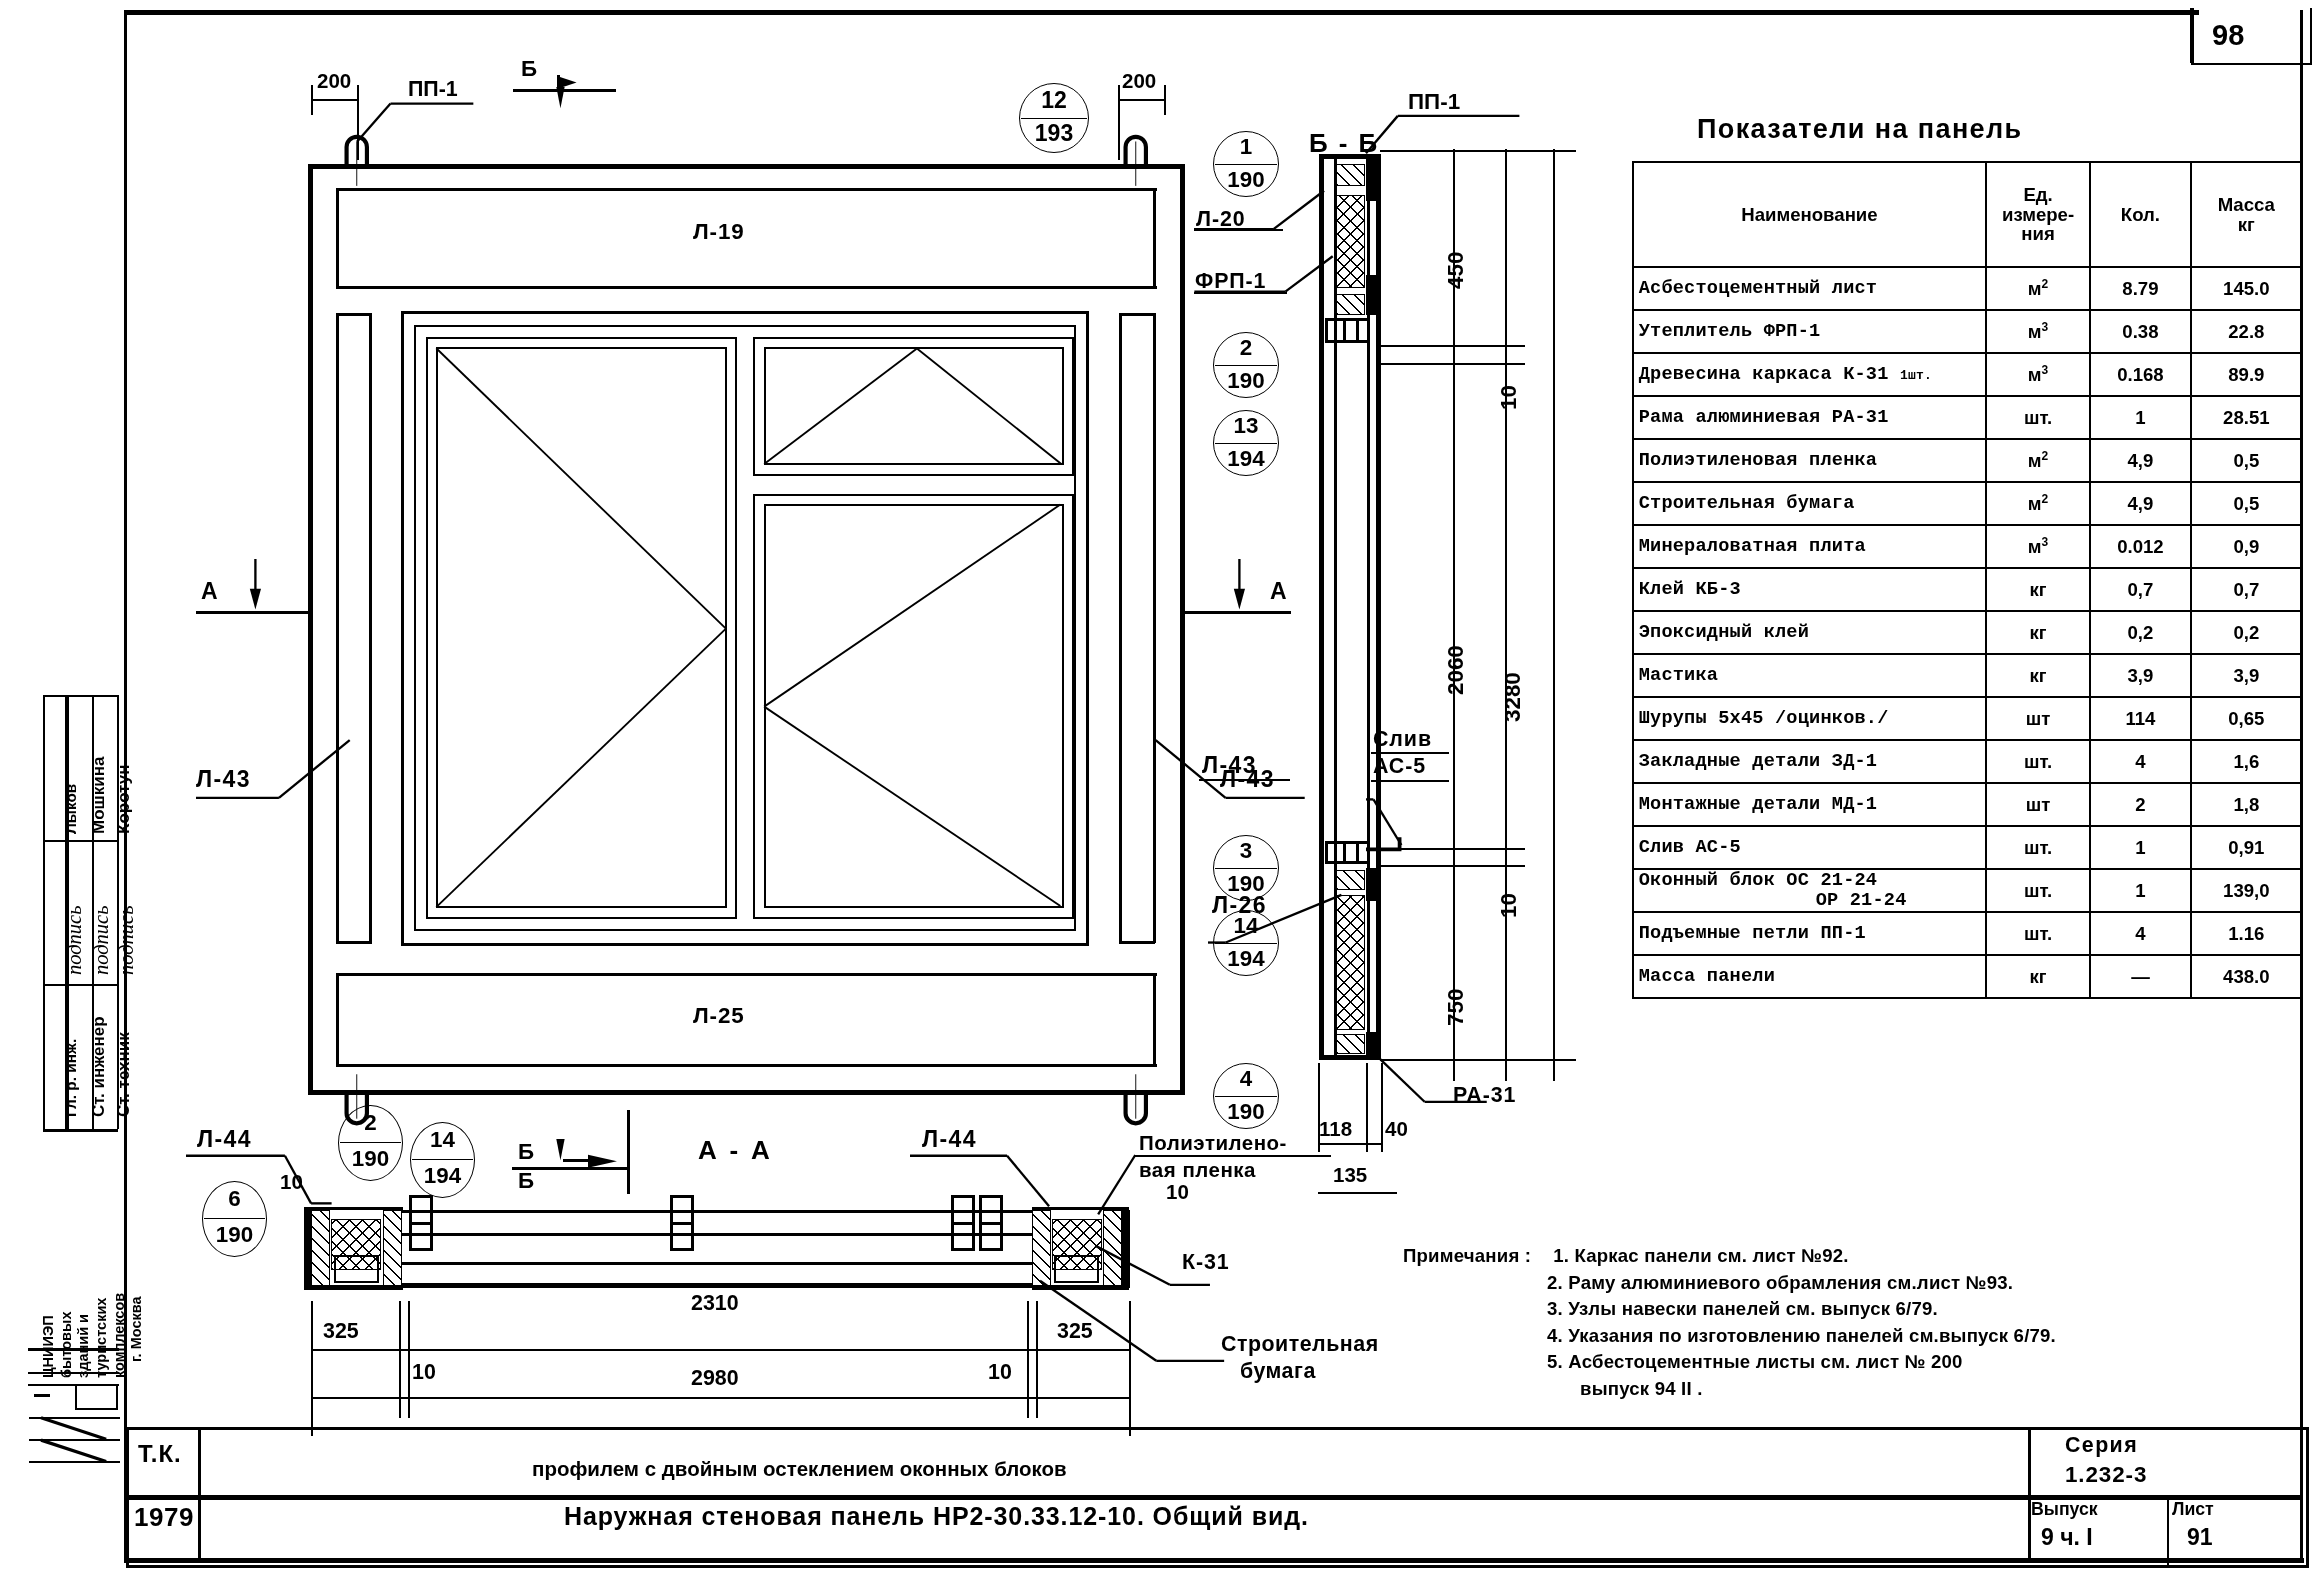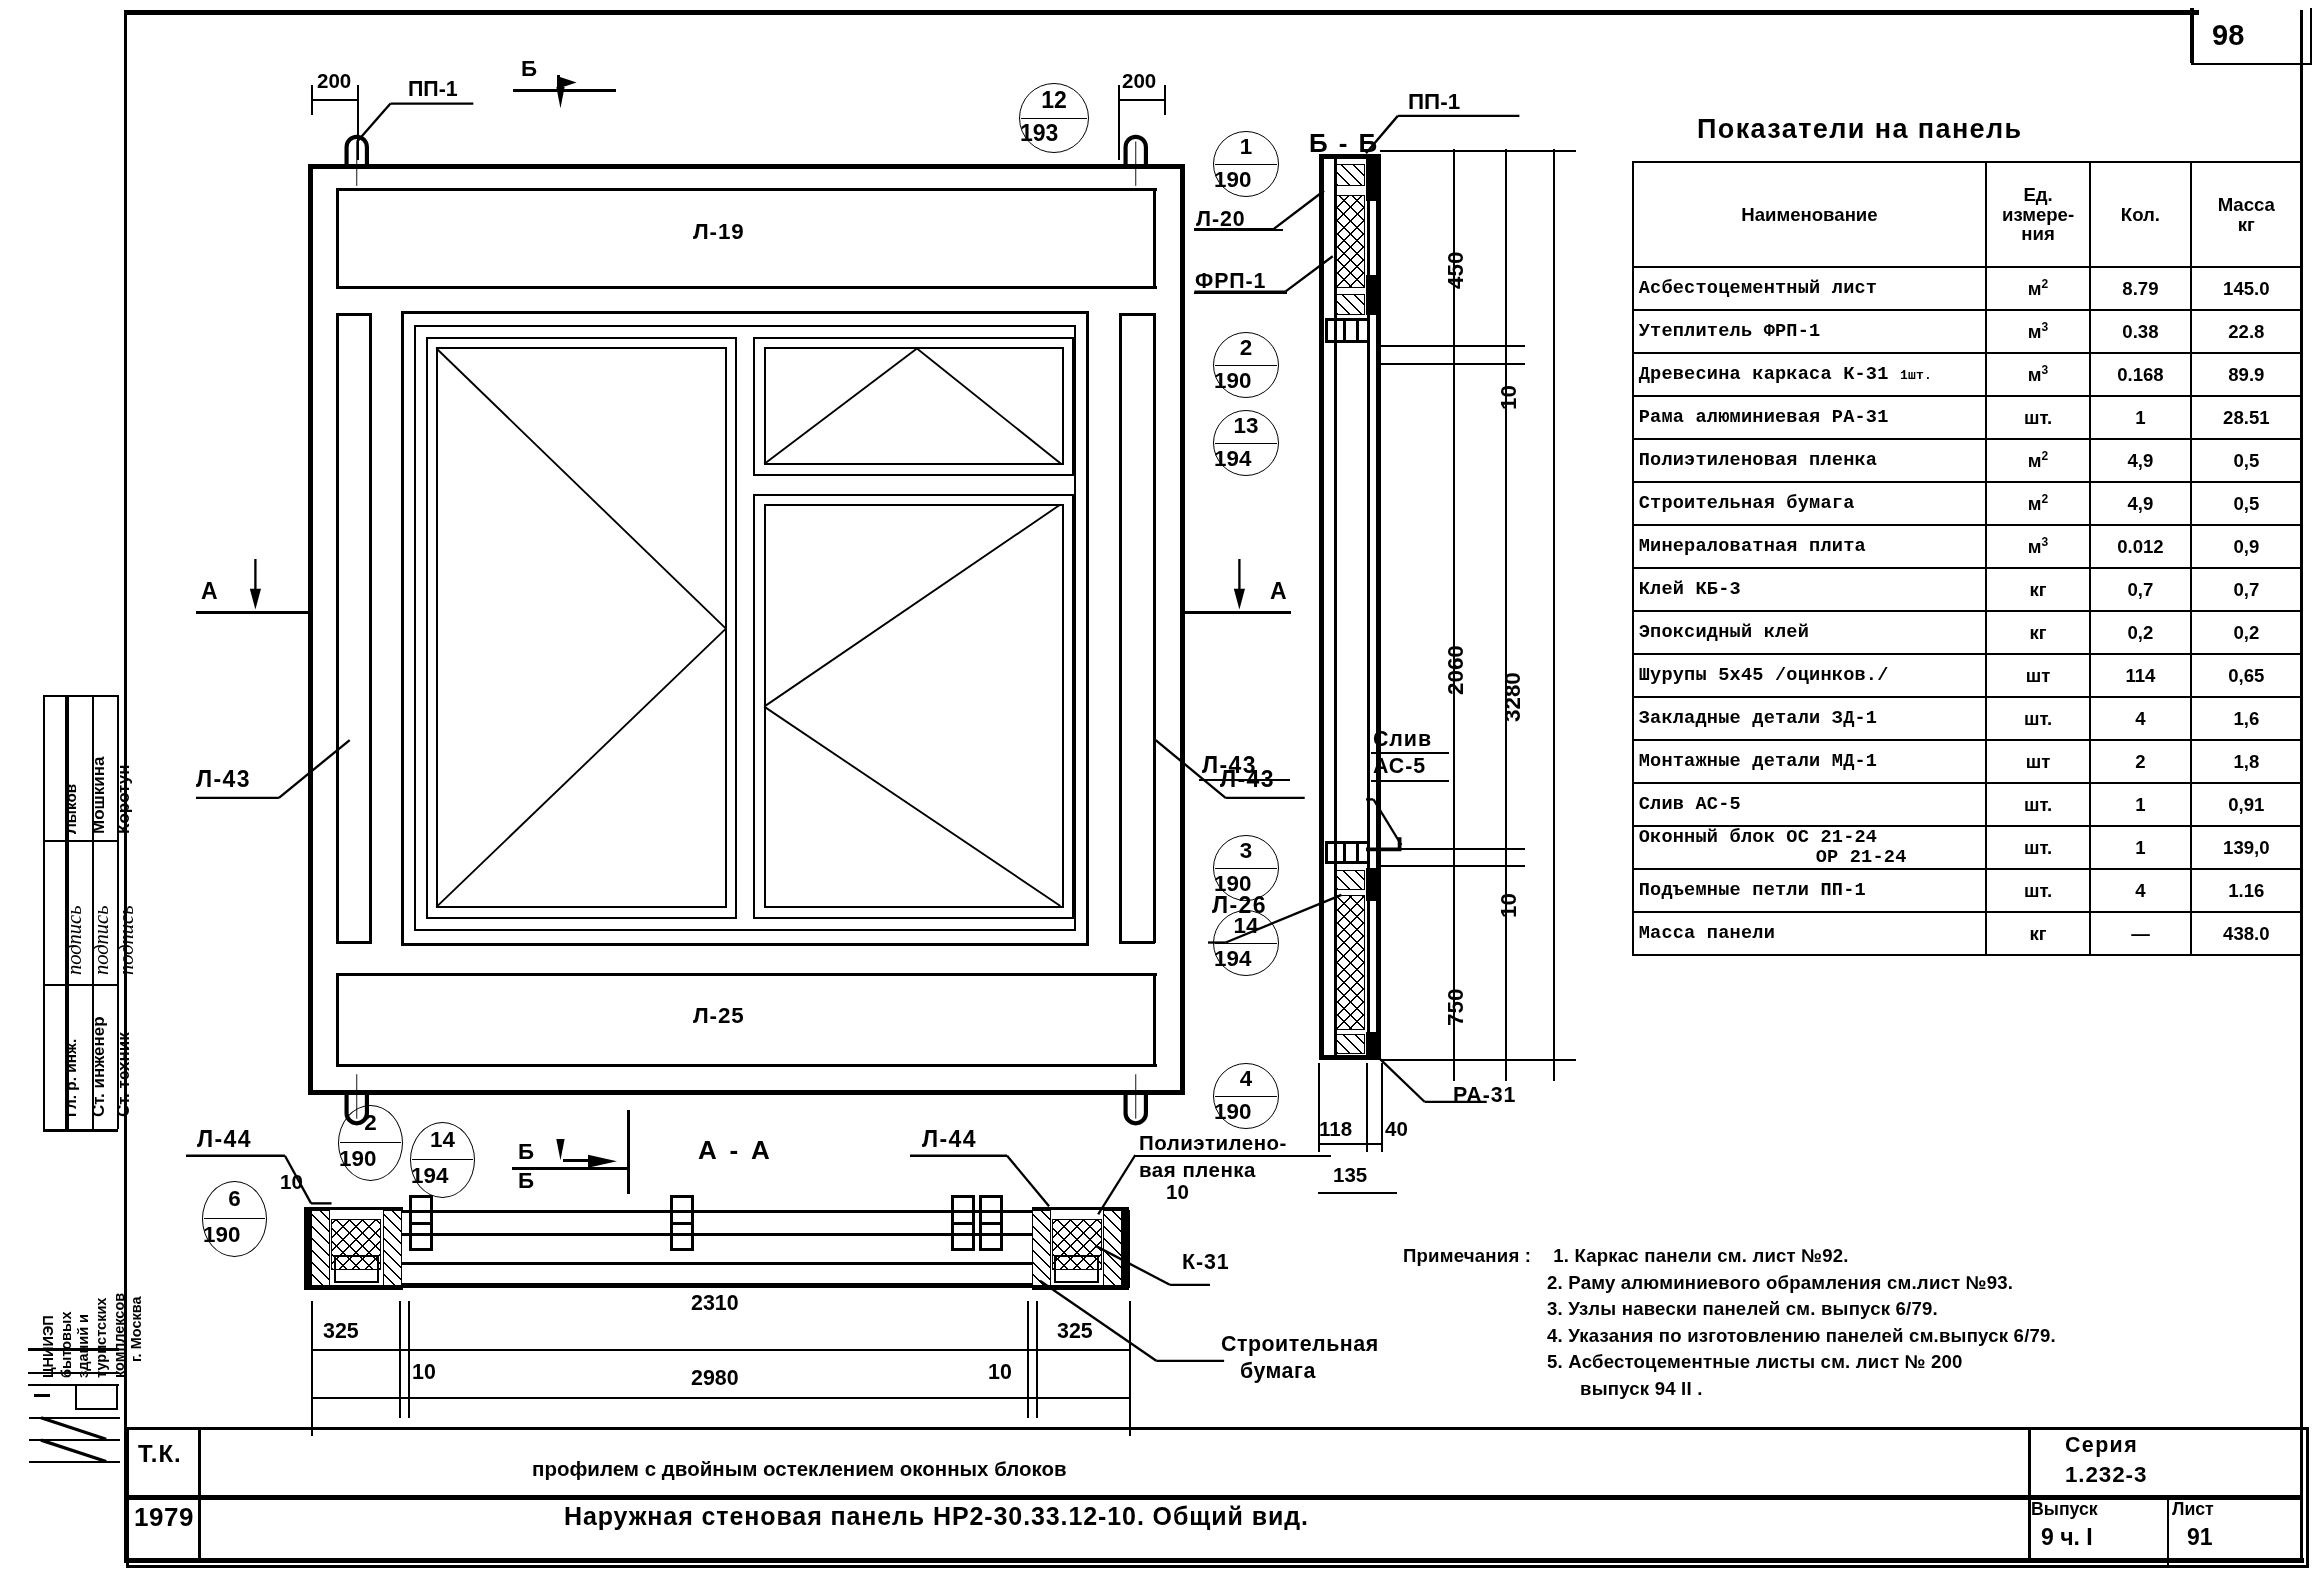--- a/index.html
+++ b/index.html
@@ -55,21 +55,21 @@
   .tbc{position:absolute;font-weight:700;color:#000;white-space:nowrap;}
 
   
   #stamp{position:absolute;left:10.3px;top:695px;width:107px;height:732px;}
   .sv{position:absolute;font-weight:700;white-space:nowrap;transform-origin:left top;}
   .sig{font-family:"Liberation Serif",serif;font-style:italic;font-weight:400;}
 
   
   .bal{position:absolute;border:1.9px solid #000;border-radius:50%;box-sizing:border-box;}
   .bal .t{position:absolute;left:0;right:0;text-align:center;font-weight:700;}
-  .bal .b{position:absolute;left:0;right:0;font-weight:700;}
+  .bal .b{position:absolute;left:0;right:0;text-align:center;font-weight:700;}
   .bal .mid{position:absolute;left:0.9px;right:0.9px;height:1.4px;background:#000;}
   .lbl{position:absolute;font-weight:700;white-space:nowrap;}
   .ulbl{border-bottom:1.9px solid #000;padding-bottom:0.9px;}
   .hatch-d{
     background-image:
       repeating-linear-gradient(45deg, #000 0 1.4px, transparent 1.4px 9.3px),
       repeating-linear-gradient(-45deg, #000 0 1.4px, transparent 1.4px 9.3px);
   }
   .hatch-1{background-image:repeating-linear-gradient(45deg,#000 0 1.4px,transparent 1.4px 8.4px);}
   .solidblk{background:#000;}
@@ -602,20 +602,26 @@
           <td class="qt tbl-outer">0,7</td>
           <td class="ms tbl-outer">0,7</td>
         </tr>
         <tr>
           <td class="nm tbl-outer">Эпоксидный клей</td>
           <td class="un tbl-outer">кг</td>
           <td class="qt tbl-outer">0,2</td>
           <td class="ms tbl-outer">0,2</td>
         </tr>
         <tr>
+          <td class="nm tbl-outer">Мастика</td>
+          <td class="un tbl-outer">кг</td>
+          <td class="qt tbl-outer">3,9</td>
+          <td class="ms tbl-outer">3,9</td>
+        </tr>
+        <tr>
           <td class="nm tbl-outer">Шурупы 5х45 /оцинков./</td>
           <td class="un tbl-outer">шт</td>
           <td class="qt tbl-outer">114</td>
           <td class="ms tbl-outer">0,65</td>
         </tr>
         <tr>
           <td class="nm tbl-outer">Закладные детали ЗД-1</td>
           <td class="un tbl-outer">шт.</td>
           <td class="qt tbl-outer">4</td>
           <td class="ms tbl-outer">1,6</td>

